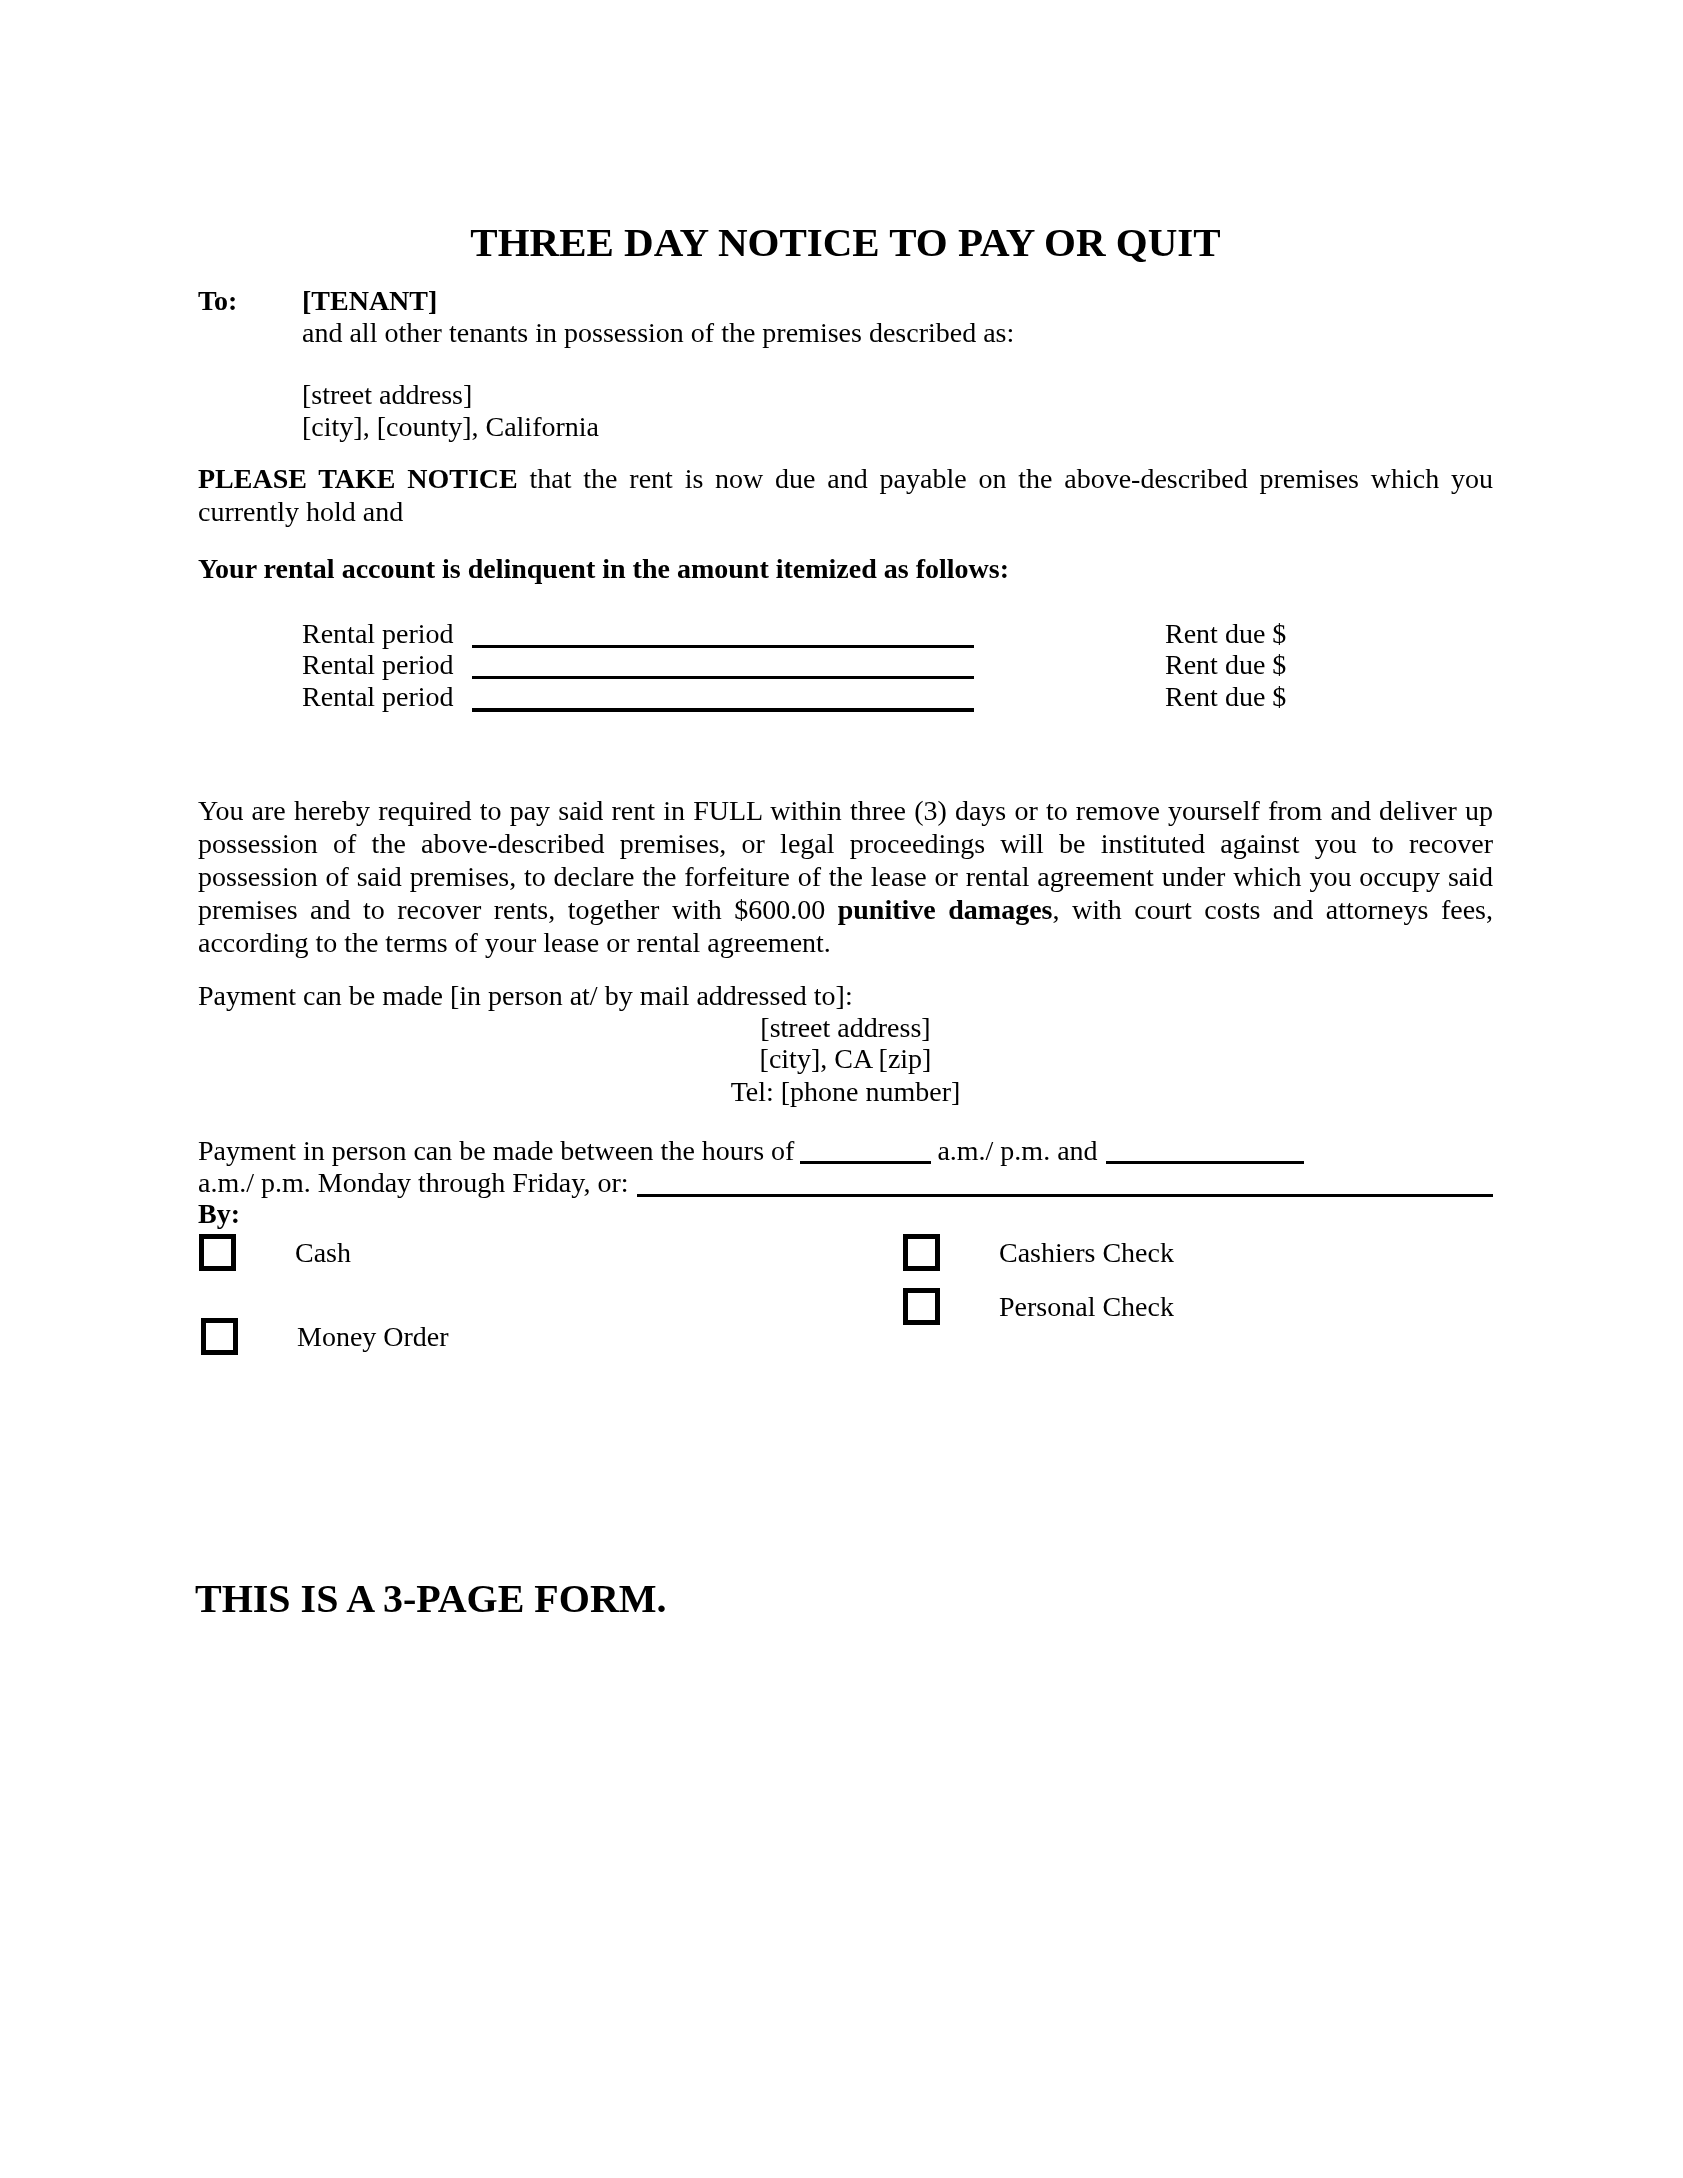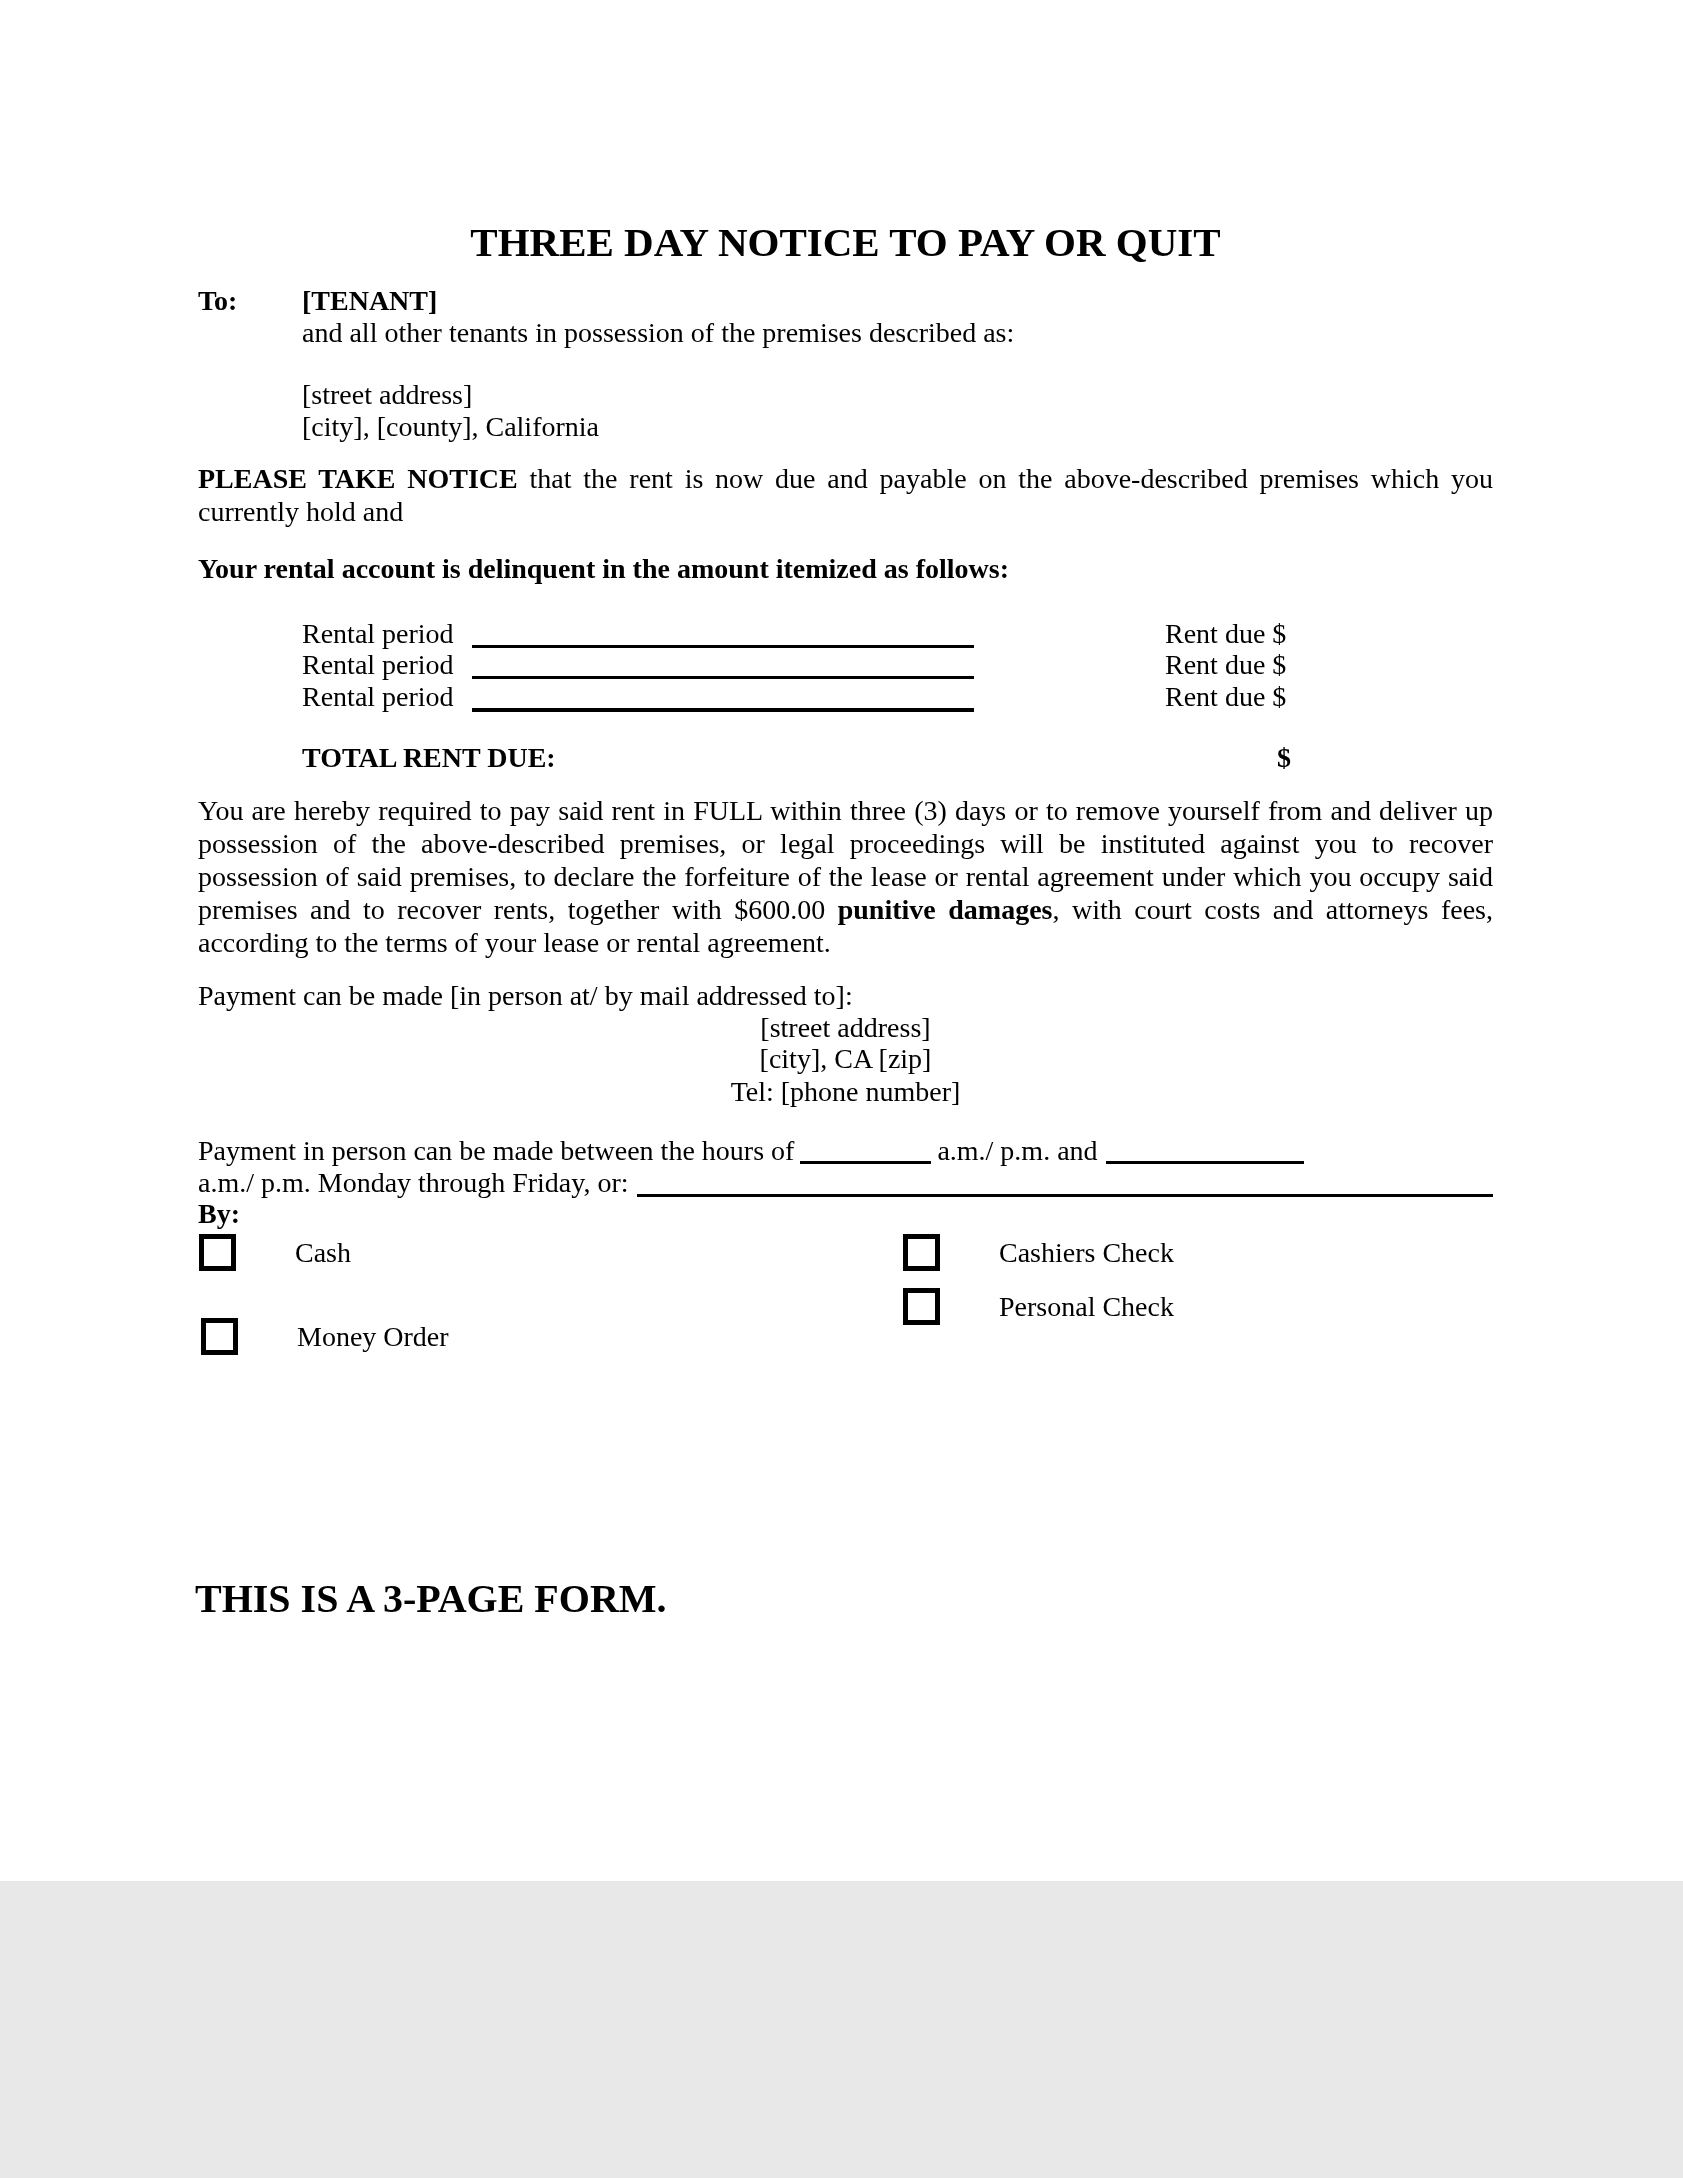--- a/index.html
+++ b/index.html
@@ -1,19 +1,19 @@
 <!DOCTYPE html>
 <html><head>
 <meta charset="utf-8">
 <style>
   html, body { margin: 0; padding: 0; background: #e8e8e8; }
   .page {
     position: relative;
     width: 1683px;
-    height: 1881px;
+    height: 2178px;
     background: #ffffff;
     color: #000000;
     font-family: "Liberation Serif", serif;
     font-size: 28px;
     overflow: hidden;
   }
   .abs { position: absolute; }
   .bold { font-weight: bold; }
   .justify { text-align: justify; text-align-last: left; }
 
@@ -123,24 +123,20 @@
     <span class="rental-label">Rental period</span>
     <span class="rental-blank"></span>
     <span class="rent-due">Rent due $</span>
   </div>
   <div class="abs rental-row row-3">
     <span class="rental-label">Rental period</span>
     <span class="rental-blank"></span>
     <span class="rent-due">Rent due $</span>
   </div>
 
-  <div class="abs total-row">
-    <span class="total-label">TOTAL RENT DUE:</span>
-    <span class="total-cur">$</span>
-  </div>
 
   <div class="abs demand-para justify">
     <span>You are hereby required to pay said rent in FULL within three (3) days or to remove yourself from and deliver up possession of the above-described premises, or legal proceedings will be instituted against you to recover possession of said premises, to declare the forfeiture of the lease or rental agreement under which you occupy said premises and to recover rents, together with $600.00 </span><span class="bold">punitive damages</span><span>, with court costs and attorneys fees, according to the terms of your lease or rental agreement.</span>
   </div>
 
   <div class="abs pay-intro">Payment can be made [in person at/ by mail addressed to]:</div>
   <div class="abs pay-street">[street address]</div>
   <div class="abs pay-city">[city], CA [zip]</div>
   <div class="abs pay-tel">Tel: [phone number]</div>
 

